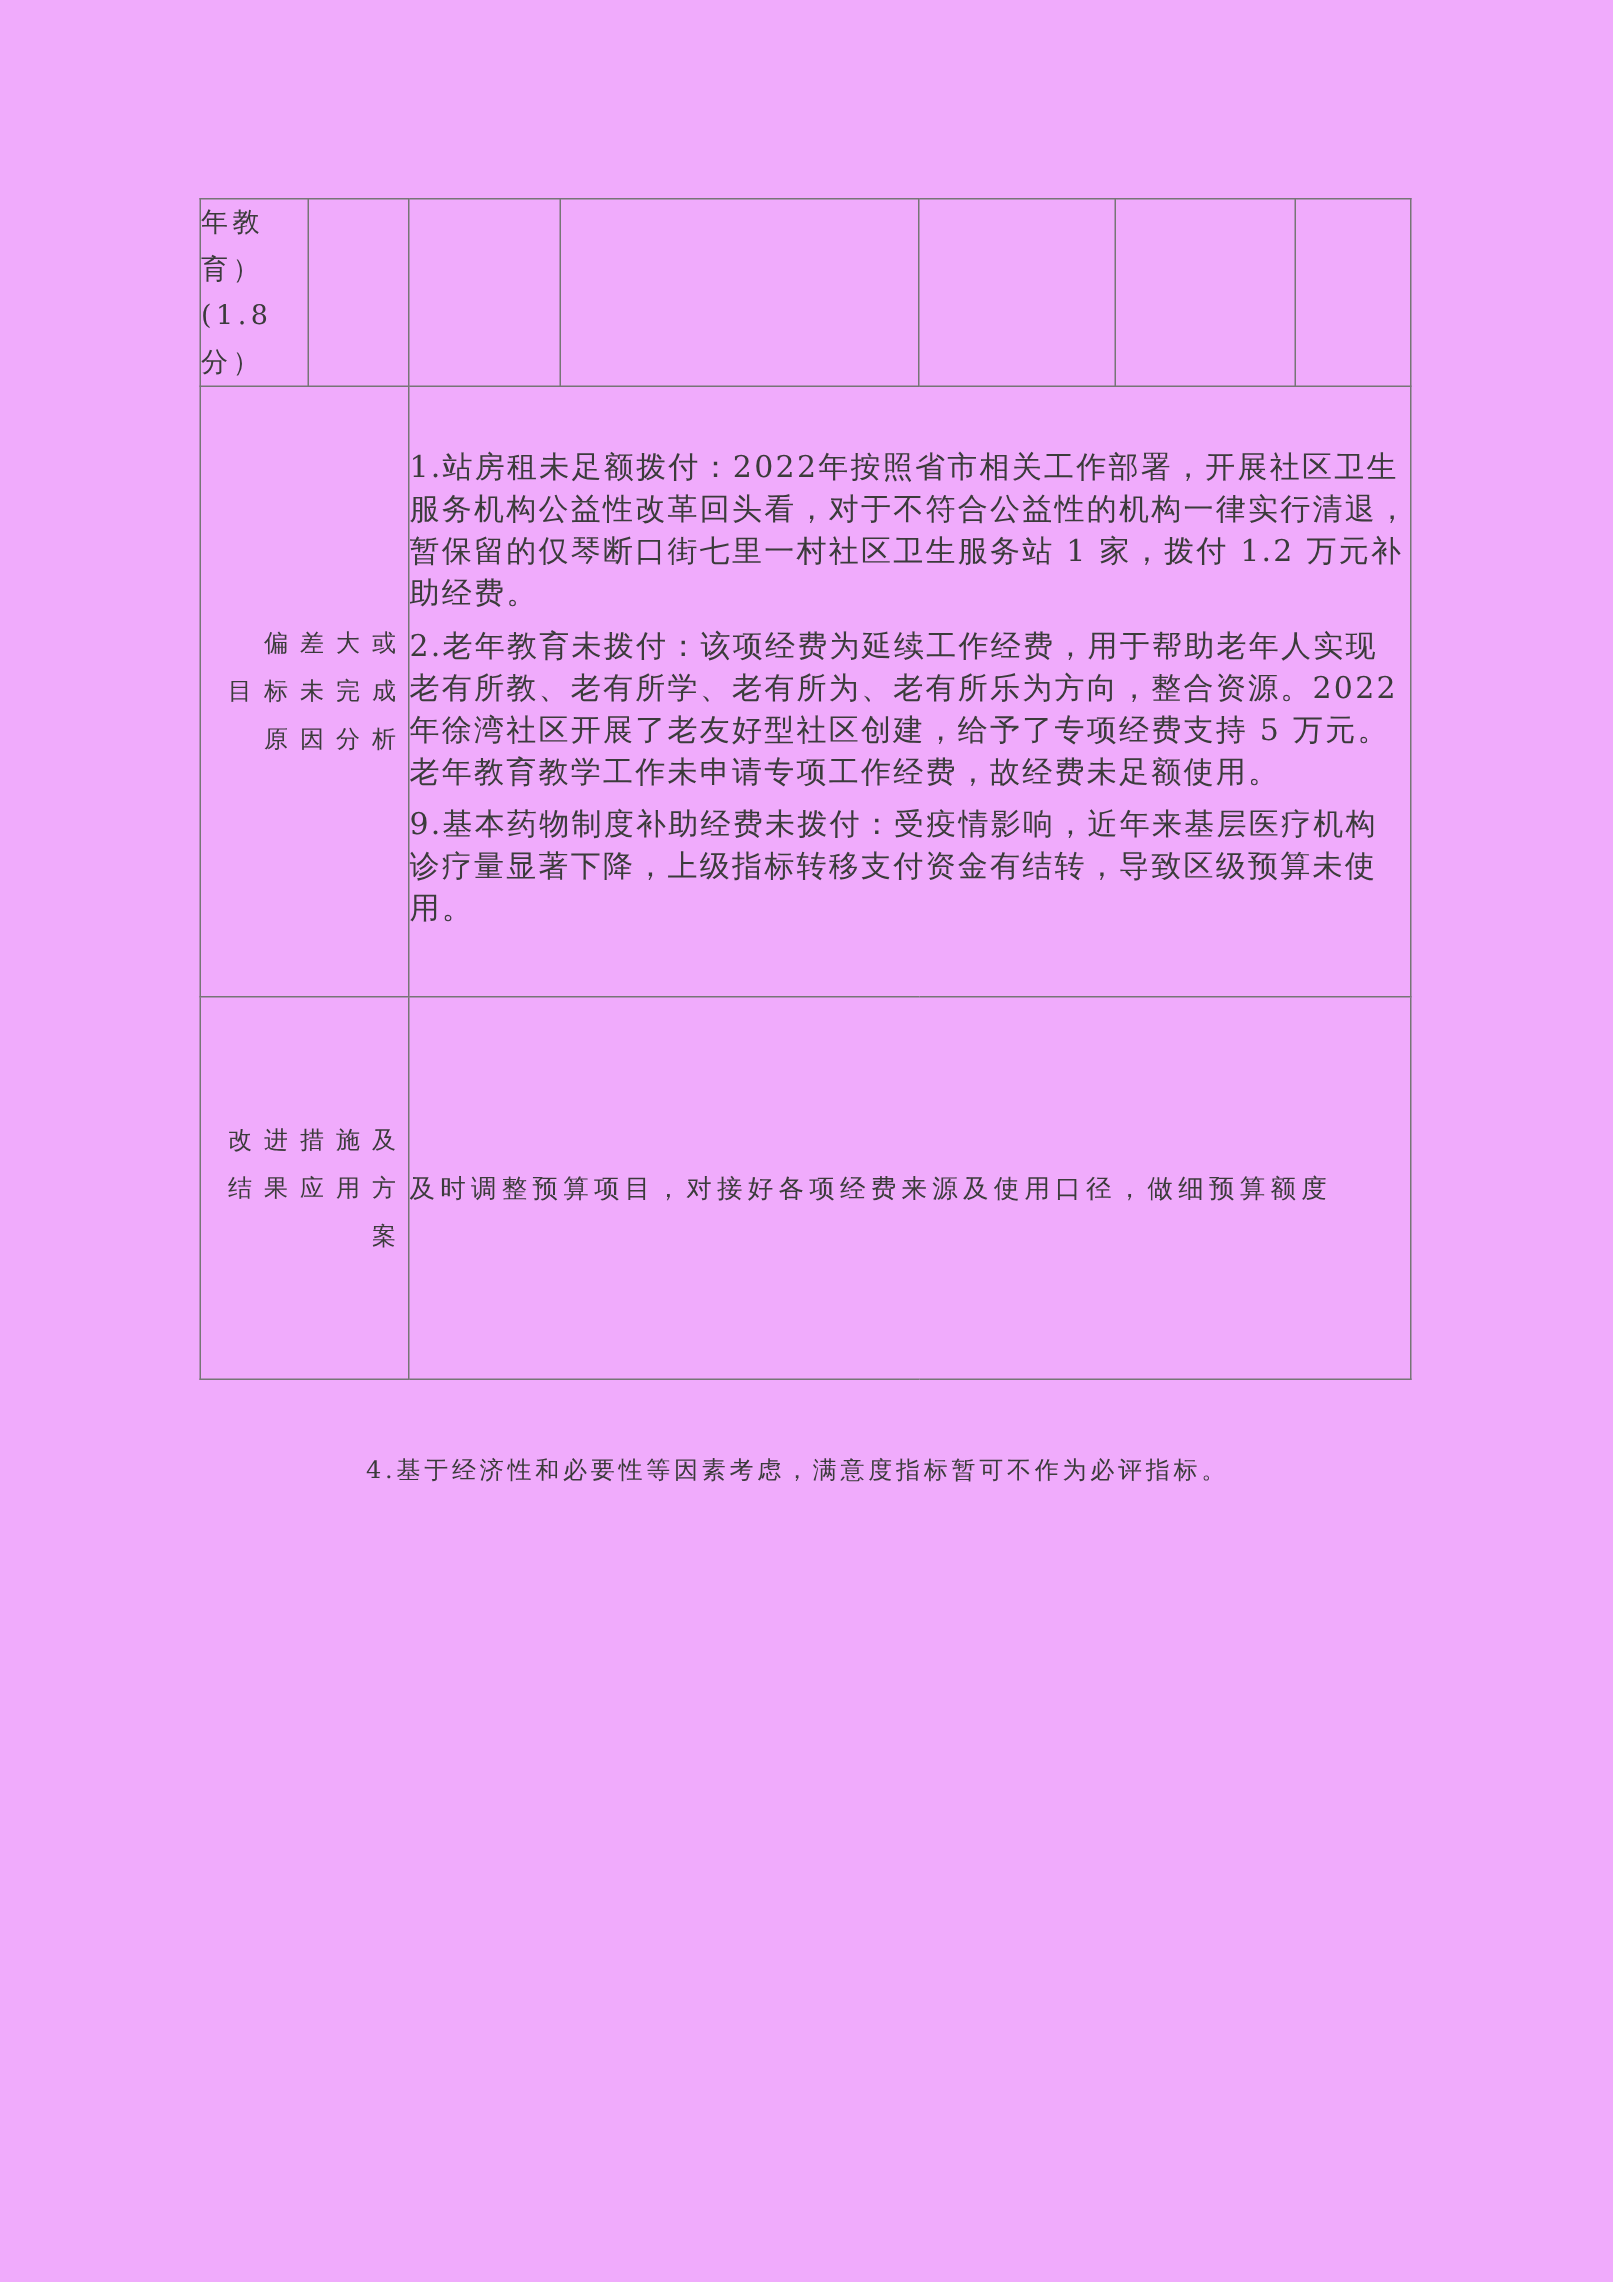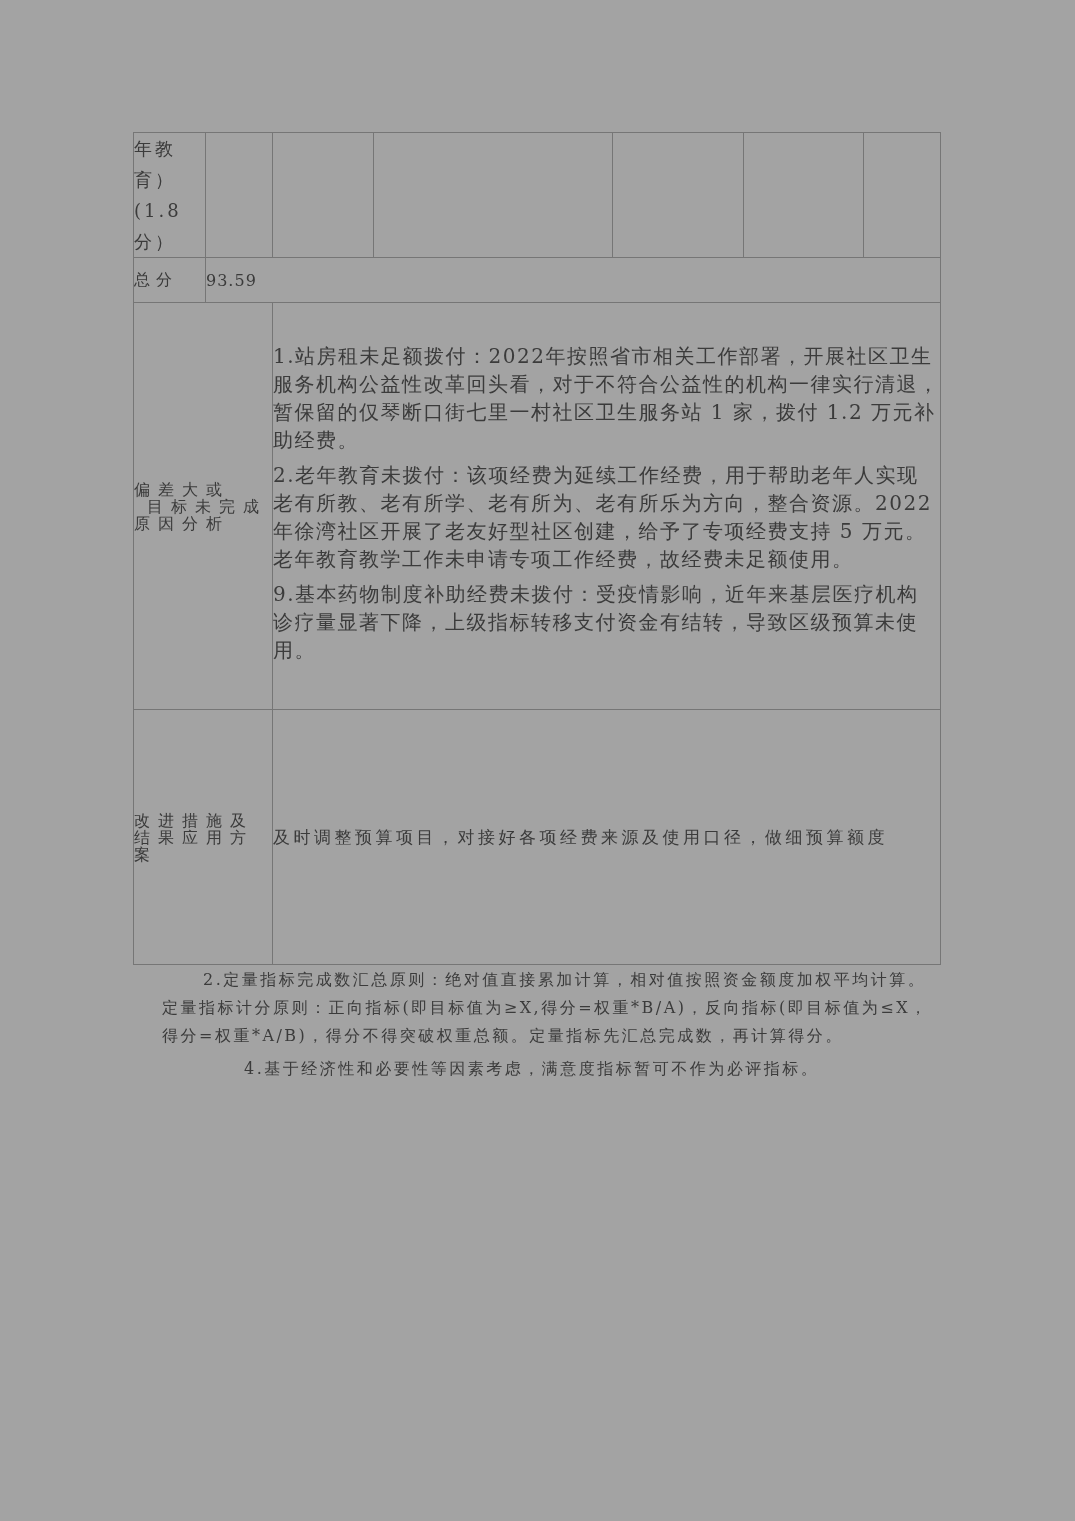--- a/index.html
+++ b/index.html
@@ -1,39 +1,39 @@
 <!DOCTYPE html>
 <html><head>
 <meta charset="utf-8">
 <style>
   html,body { margin:0; padding:0; background:#ffffff; }
   .page {
-    position:relative; width:1075px; height:1521px; background:#a3a3a3;
+    position:relative; width:1075px; height:1521px; background:#f0abfc;
     font-family:"DejaVu Serif","Liberation Serif",serif;
     color:#3b3b3b; overflow:hidden;
   }
   table.main {
     position:absolute; left:133px; top:132px;
     border-collapse:collapse; table-layout:fixed; width:807px;
   }
   table.main td { border:1px solid #767676; padding:0; vertical-align:middle; overflow:hidden; }
   tr.r1 { height:120px; }
   tr.r2 { height:45px; }
   tr.r3 { height:407px; }
   tr.r4 { height:255px; }
 
   .cell-carry {
     vertical-align:top; padding:5px 2px 0 9px;
     font-size:18px; line-height:31px; letter-spacing:3px; white-space:pre-wrap;
   }
   .cell-total-label { padding-left:11px; font-size:16px; letter-spacing:6px; }
   .cell-total-value { padding-left:11px; font-size:16px; letter-spacing:1px; }
   .cell-rowlabel {
-    padding-left:10px; font-size:16px; line-height:17px;
-    letter-spacing:8px; white-space:pre-wrap;
+    padding-left:10px; font-size:16px; line-height:32px;
+    letter-spacing:8px; white-space:pre-wrap;text-align:right;
   }
   .cell-analysis {
     vertical-align:top; padding:86px 10px 0 9px;
     font-size:20px; line-height:28px; letter-spacing:1.5px;
   }
   .cell-analysis p { margin:0 0 7px 0; }
   .cell-improvement { padding-left:10px; font-size:17px; letter-spacing:3.5px; }
 
   .notes {
     position:absolute; left:162px; top:966px; width:782px;
@@ -64,40 +64,35 @@
 育）
 (1.8
 分）</td>
         <td></td>
         <td></td>
         <td></td>
         <td></td>
         <td></td>
         <td></td>
       </tr>
-      <tr class="r2">
-        <td class="cell-total-label">总分</td>
-        <td class="cell-total-value" colspan="6">93.59</td>
-      </tr>
       <tr class="r3">
         <td class="cell-rowlabel" colspan="2">偏差大或
  目标未完成
 原因分析</td>
         <td class="cell-analysis" colspan="5">
           <p>1.站房租未足额拨付：2022年按照省市相关工作部署，开展社区卫生服务机构公益性改革回头看，对于不符合公益性的机构一律实行清退，暂保留的仅琴断口街七里一村社区卫生服务站 1 家，拨付 1.2 万元补助经费。</p>
           <p>2.老年教育未拨付：该项经费为延续工作经费，用于帮助老年人实现老有所教、老有所学、老有所为、老有所乐为方向，整合资源。2022年徐湾社区开展了老友好型社区创建，给予了专项经费支持 5 万元。老年教育教学工作未申请专项工作经费，故经费未足额使用。</p>
           <p>9.基本药物制度补助经费未拨付：受疫情影响，近年来基层医疗机构诊疗量显著下降，上级指标转移支付资金有结转，导致区级预算未使用。</p>
         </td>
       </tr>
       <tr class="r4">
         <td class="cell-rowlabel" colspan="2">改进措施及
 结果应用方案</td>
         <td class="cell-improvement" colspan="5">及时调整预算项目，对接好各项经费来源及使用口径，做细预算额度</td>
       </tr>
     </tbody>
   </table>
 
   <div class="notes">
-    <p class="indent">2.定量指标完成数汇总原则：绝对值直接累加计算，相对值按照资金额度加权平均计算。定量指标计分原则：正向指标(即目标值为≥X,得分=权重*B/A)，反向指标(即目标值为≤X，得分=权重*A/B)，得分不得突破权重总额。定量指标先汇总完成数，再计算得分。</p>
     <p class="indent-deep">4.基于经济性和必要性等因素考虑，满意度指标暂可不作为必评指标。</p>
   </div>
 
 </div>
 
 </body></html>

